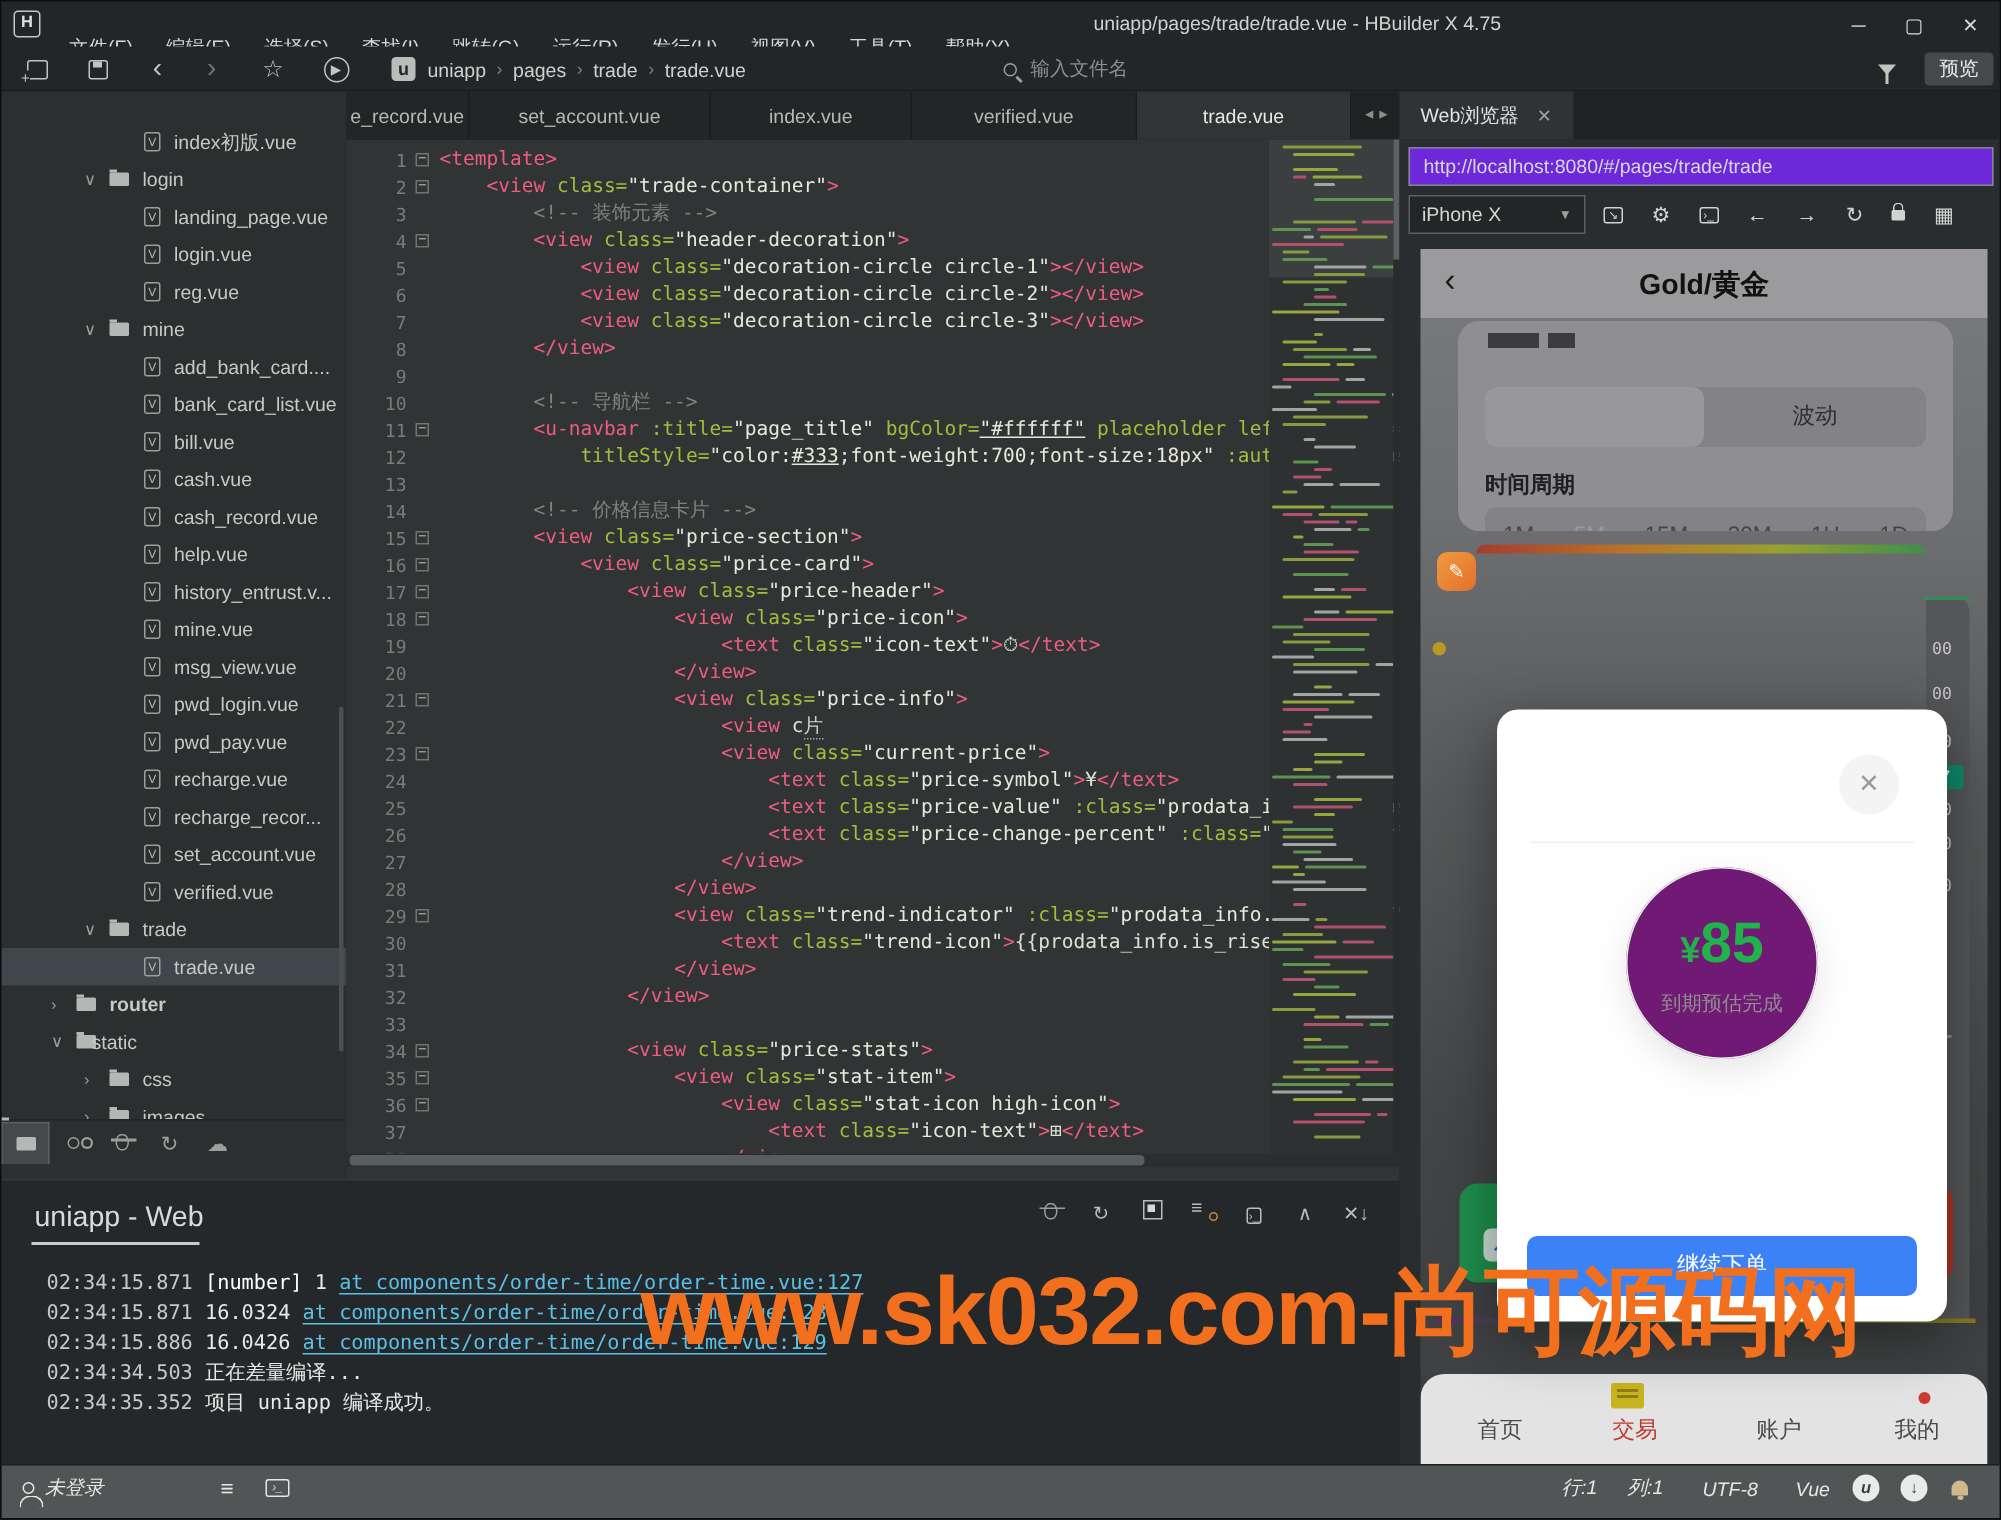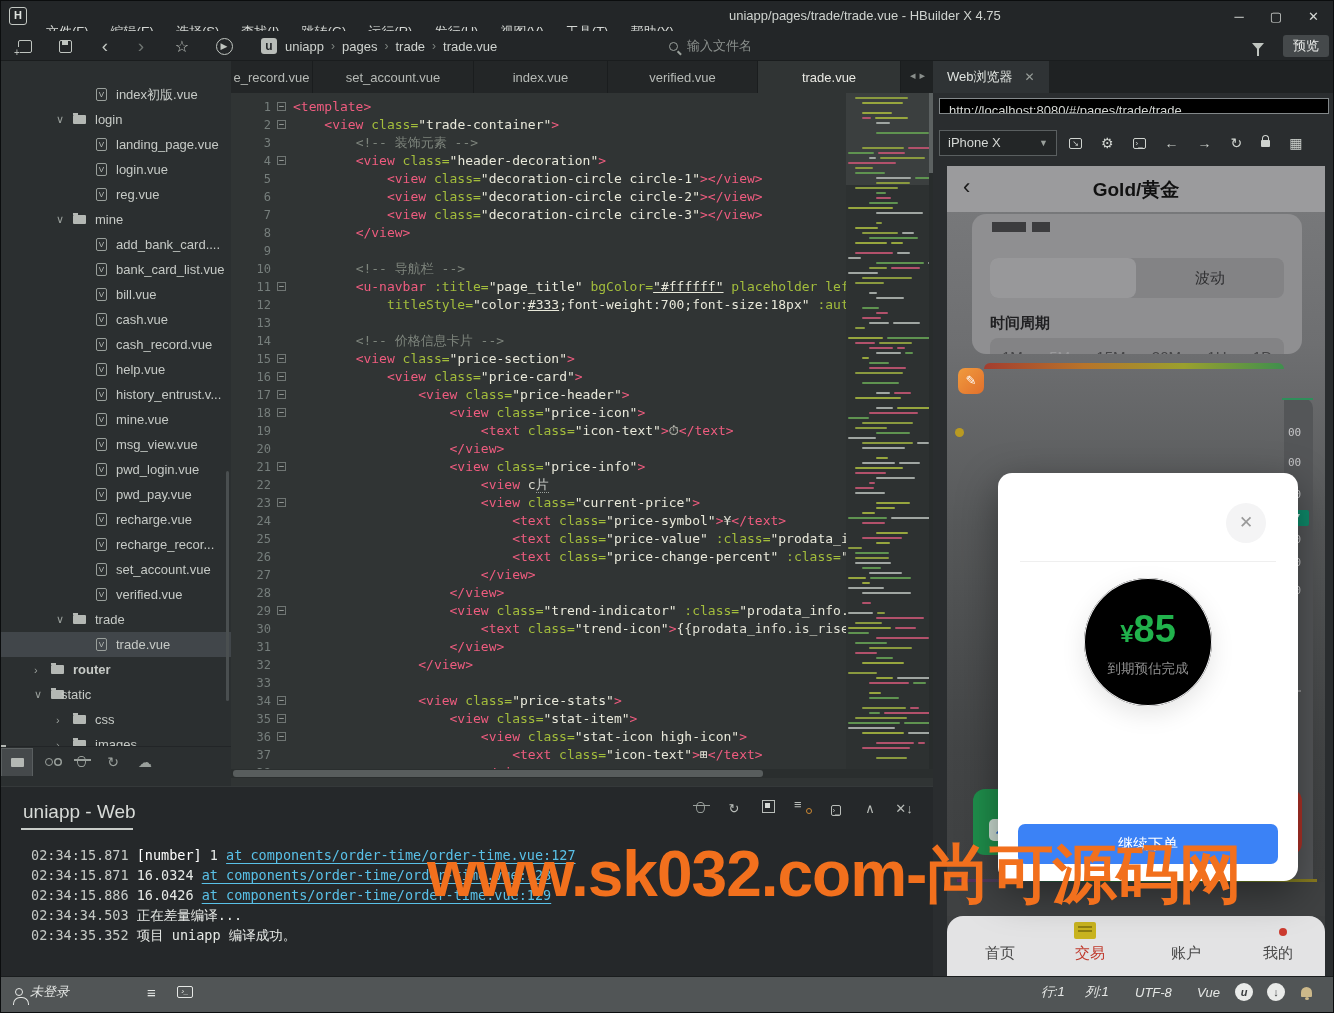--- a/index.html
+++ b/index.html
@@ -116,21 +116,21 @@
               font-weight:bold; text-align:center; line-height:18px; }
   .bell { width:11px; height:10px; background:#cdb98a; border-radius:6px 6px 1px 1px; position:relative; display:inline-block;}
   .bell::after { content:""; position:absolute; left:3.5px; bottom:-3px; width:4px; height:3px; background:#cdb98a; border-radius:50%;}
 
   
   #preview { left:932px; top:60px; width:402px; height:915px; background:#2a2d2f; }
   #pv-tabstrip { position:absolute; left:0; top:0; width:402px; height:32px; background:#1f2223; }
   #pv-tab { position:absolute; left:0; top:0; height:32px; padding:0 14px; background:#2f3335; color:#dfe3df;
             font-size:13px; display:flex; align-items:center; gap:12px; }
   #pv-tab .x { color:#9aa09c; font-size:12px; }
-  #pv-url { position:absolute; left:6px; top:37px; width:390px; height:16px; border:1px solid #83888a; background:#000000;
+  #pv-url { position:absolute; left:6px; top:37px; width:390px; height:26px; border:1px solid #83888a; background:#6d28d9;
             color:#d5d8d5; font-size:13px; line-height:24px; padding:0 9px; white-space:nowrap; overflow:hidden;}
   #pv-device { position:absolute; left:6px; top:69px; width:118px; height:26px; border:1px solid #5a5f60; background:#232627;
                color:#d5d8d5; font-size:13px; line-height:24px; padding:0 8px; }
   #pv-device .arr { float:right; font-size:9px; color:#9aa09c; line-height:24px;}
   #pv-icons { position:absolute; left:136px; top:69px; height:26px; display:flex; align-items:center; gap:19px; color:#d0d4d0;}
   .pvi { font-size:14px; }
   .boxarrow { width:13px; height:11px; border:1.3px solid #d0d4d0; border-radius:2px; font-size:8px; line-height:10px; text-align:center;}
   .lockico { width:9px; height:7px; background:#d0d4d0; border-radius:1px; position:relative; display:inline-block;}
   .lockico::before { content:""; position:absolute; left:1px; top:-5px; width:5px; height:5px;
                      border:1.5px solid #d0d4d0; border-bottom:none; border-radius:4px 4px 0 0;}
@@ -184,21 +184,21 @@
   .drawer::after { content:""; position:absolute; left:4px; top:4px; width:14px; height:2px; background:#8f7f12;
                    box-shadow:0 4px 0 #8f7f12; }
   .reddot { position:absolute; width:8px; height:8px; border-radius:50%; background:#cc3b2f; }
 
   
   #modal { position:absolute; left:51px; top:307px; width:300px; height:408px; background:#ffffff; border-radius:14px;
            box-shadow:0 12px 40px rgba(0,0,0,.4); }
   #m-close { position:absolute; right:32px; top:30px; width:40px; height:40px; border-radius:50%; background:#f4f4f5;
              color:#9a9a9a; font-size:17px; text-align:center; line-height:40px; }
   #m-divider { position:absolute; left:22px; top:88px; width:256px; height:1px; background:#efefef; }
-  #m-circle { position:absolute; left:86px; top:105px; width:128px; height:128px; border-radius:50%; background:#000000;
+  #m-circle { position:absolute; left:86px; top:105px; width:128px; height:128px; border-radius:50%; background:#701a75;
               box-shadow:0 8px 24px rgba(0,0,0,.10), inset 0 0 0 1px #f1f1f2; }
   #m-amount { position:absolute; left:0; top:30px; width:128px; text-align:center; color:#21b24c; font-weight:bold; }
   #m-amount .cur { font-size:24px; } #m-amount .val { font-size:38px; }
   #m-caption { position:absolute; left:0; top:82px; width:128px; text-align:center; color:#8f8f8f; font-size:13.5px; }
   #m-stats { position:absolute; left:20px; top:261px; width:260px; height:84px; background:#f5f6f8; border-radius:12px; display:flex;}
   .m-col { flex:1; position:relative; text-align:center; }
   .m-col:not(:last-child)::after { content:""; position:absolute; right:0; top:18px; width:1px; height:48px; background:#e4e4e6;}
   .m-lab { margin-top:16px; font-size:12.5px; color:#a2a2a2; }
   .m-val { margin-top:8px; font-size:16.5px; font-weight:bold; color:#2f2f2f; }
   .m-val.green { color:#21b24c; }

